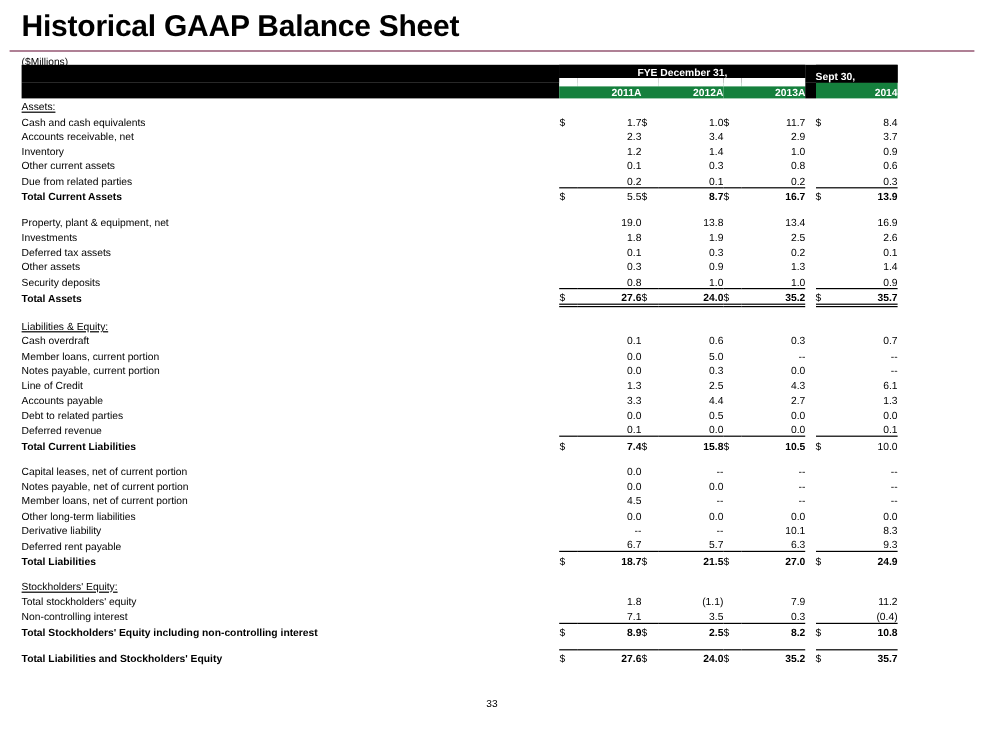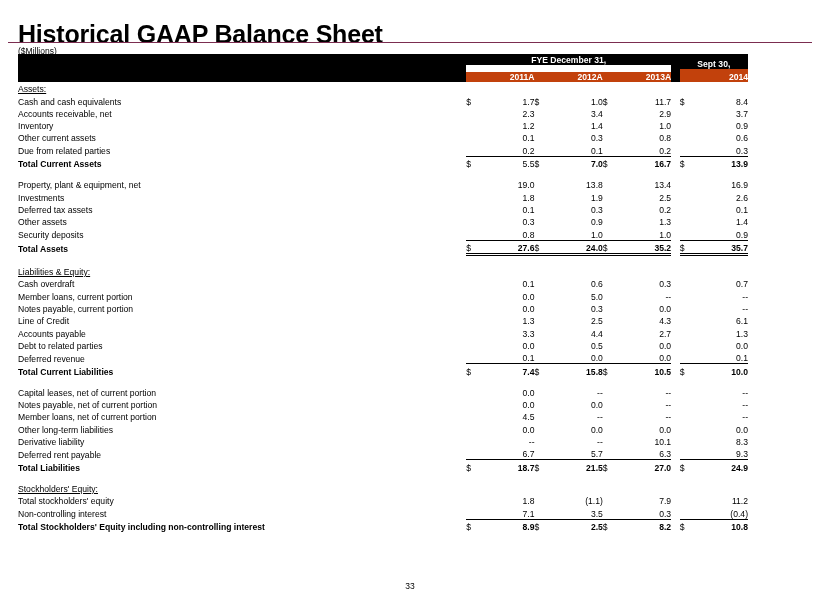--- a/index.html
+++ b/index.html
@@ -18,21 +18,21 @@
   .slide {
     position: relative;
     width: 820px;
     height: 615px;
     box-sizing: border-box;
   }
   .title {
     font-size: 25px;
     font-weight: bold;
     color: #000000;
-    padding: 20px 0 0 18px;
+    padding: 8px 0 0 18px;
     letter-spacing: -0.2px;
   }
   .title-rule {
     position: absolute;
     left: 8px;
     right: 8px;
     top: 42px;
     height: 1px;
     background: #7b2d50;
   }
@@ -78,25 +78,24 @@
     font-size: 8.6px;
     text-align: center;
     border-bottom: 7px solid #ffffff;
     padding-bottom: 1px;
   }
   .hdr-sept {
     background: #000000;
     color: #ffffff;
     font-weight: bold;
     font-size: 8.6px;
-    text-align: center;
     padding-bottom: 1px;
   }
   .hdr-year {
-    background: #c2410c;
+    background: #15803d;
     color: #ffffff;
     font-weight: bold;
     font-size: 8.6px;
     text-align: right;
     padding-right: 2px;
     padding-bottom: 1px;
   }
   .num {
     text-align: right;
     padding-right: 2px;
@@ -244,21 +243,21 @@
             <td class="num bb">0.2</td>
             <td></td>
             <td class="cur bb"></td>
             <td class="num bb">0.3</td>
           </tr>
           <tr class="row">
             <td class="lbl-total">Total Current Assets</td>
             <td class="cur bt">$</td>
             <td class="num bt" style="font-weight: normal;">5.5</td>
             <td class="cur bt">$</td>
-            <td class="num bt" style="font-weight: bold;">7.0</td>
+            <td class="num bt" style="font-weight: bold;">8.7</td>
             <td class="cur bt">$</td>
             <td class="num bt" style="font-weight: bold;">16.7</td>
             <td></td>
             <td class="cur bt">$</td>
             <td class="num bt" style="font-weight: bold;">13.9</td>
           </tr>
           <tr class="spacer">
             <td></td>
             <td class="cur"></td>
             <td class="num"></td>
@@ -453,21 +452,21 @@
           <tr class="row">
             <td class="lbl-total">Total Current Liabilities</td>
             <td class="cur bt">$</td>
             <td class="num bt" style="font-weight: bold;">7.4</td>
             <td class="cur bt">$</td>
             <td class="num bt" style="font-weight: bold;">15.8</td>
             <td class="cur bt">$</td>
             <td class="num bt" style="font-weight: bold;">10.5</td>
             <td></td>
             <td class="cur bt">$</td>
-            <td class="num bt" style="font-weight: bold;">10.0</td>
+            <td class="num bt" style="font-weight: normal;">10.0</td>
           </tr>
           <tr class="spacer">
             <td></td>
             <td class="cur"></td>
             <td class="num"></td>
             <td class="cur"></td>
             <td class="num"></td>
             <td class="cur"></td>
             <td class="num"></td>
             <td></td>
@@ -622,19 +621,31 @@
             <td></td>
             <td class="cur"></td>
             <td class="num"></td>
             <td class="cur"></td>
             <td class="num"></td>
             <td class="cur"></td>
             <td class="num"></td>
             <td></td>
             <td class="cur"></td>
             <td class="num"></td>
+          </tr>
+          <tr class="row">
+            <td class="lbl-total">Total Liabilities and  Stockholders' Equity</td>
+            <td class="cur bt">$</td>
+            <td class="num bt" style="font-weight: bold;">27.6</td>
+            <td class="cur bt">$</td>
+            <td class="num bt" style="font-weight: bold;">24.0</td>
+            <td class="cur bt">$</td>
+            <td class="num bt" style="font-weight: bold;">35.2</td>
+            <td></td>
+            <td class="cur bt">$</td>
+            <td class="num bt" style="font-weight: bold;">35.7</td>
           </tr>
         </tbody>
     </table>
   </div>
 
   <div class="page-num">33</div>
 </div>
 
 </body></html>

